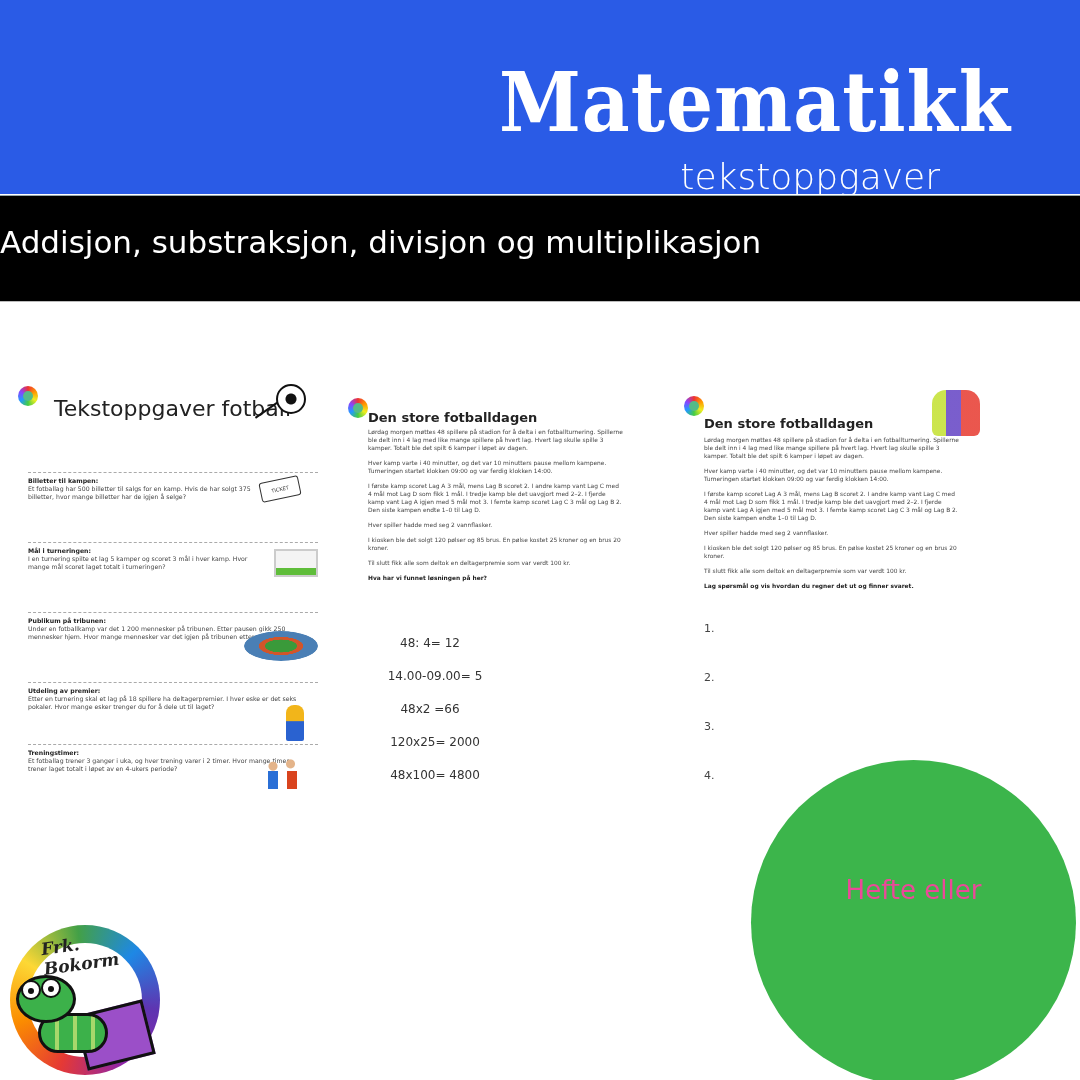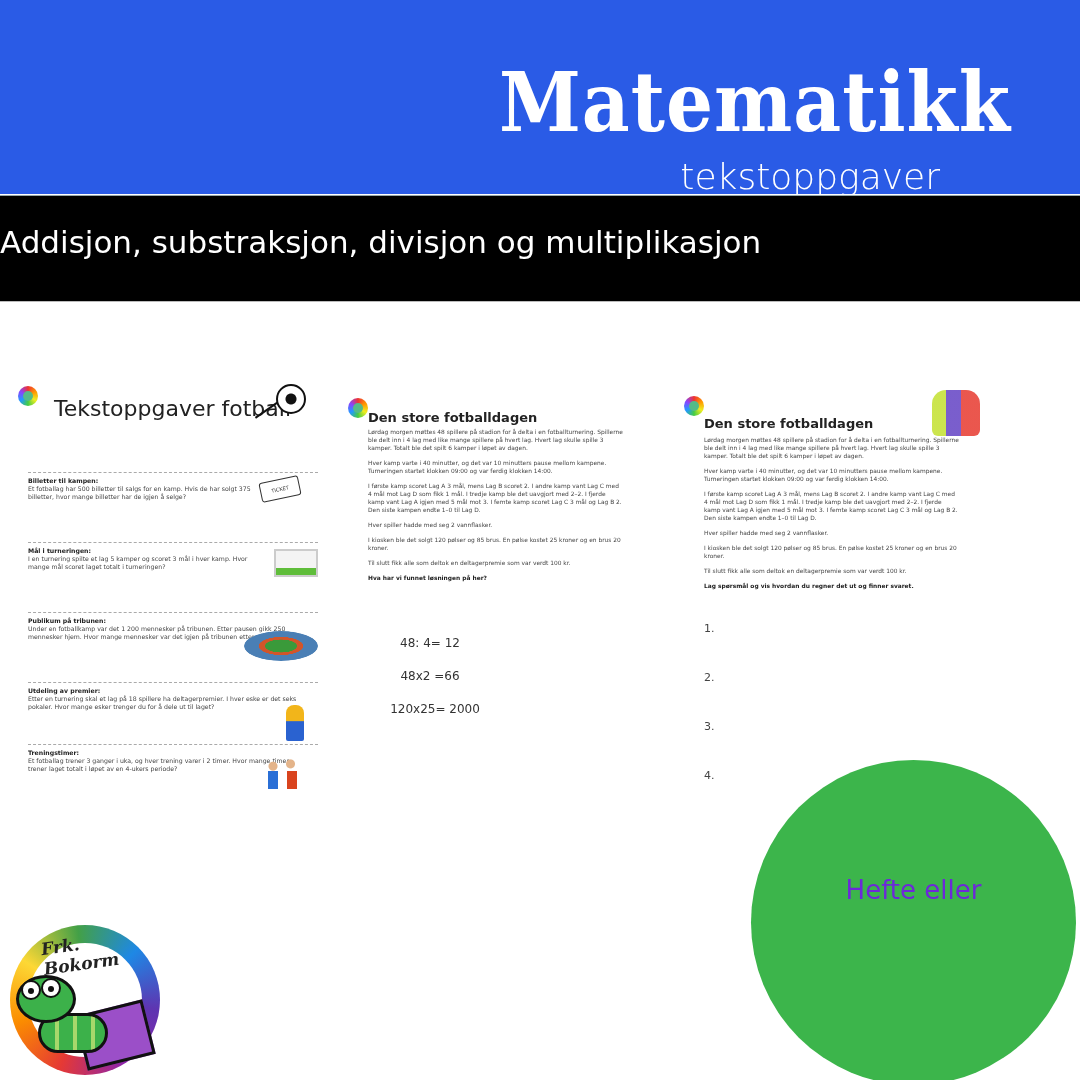--- a/index.html
+++ b/index.html
@@ -64,21 +64,21 @@
                 background: conic-gradient(from 200deg, #e53935, #fb8c00, #fdd835, #43a047, #1e88e5, #5e35b1, #8e24aa, #e53935); }
   .brand-ring::after { content: ""; position: absolute; left: 18px; top: 18px; width: 114px; height: 114px; border-radius: 50%; background: #fff; }
   .brand-text { position: absolute; left: 32px; top: 6px; font-family: "DejaVu Serif", serif; font-style: italic; font-weight: bold; font-size: 17px; color: #222; transform: rotate(-8deg); }
   .worm-head { position: absolute; left: 6px; top: 50px; width: 60px; height: 48px; border-radius: 50%; background: #3cb14a; border: 3px solid #111; }
   .worm-eye { position: absolute; width: 20px; height: 20px; border-radius: 50%; background: #fff; border: 2px solid #111; }
   .worm-eye::after { content: ""; position: absolute; left: 5px; top: 6px; width: 6px; height: 6px; border-radius: 50%; background: #111; }
   .book { position: absolute; left: 70px; top: 82px; width: 70px; height: 56px; background: #9b4fc8; border: 3px solid #111; transform: rotate(-14deg); }
   .worm-body { position: absolute; left: 28px; top: 88px; width: 70px; height: 40px; border-radius: 20px; background: repeating-linear-gradient(90deg, #3cb14a 0 14px, #a7d86b 14px 18px); border: 3px solid #111; }
 
   .badge-circle { position: absolute; left: 751px; top: 760px; width: 325px; height: 325px; border-radius: 50%; background: #3cb54b; }
-  .badge-text { position: absolute; left: 751px; top: 870px; width: 325px; text-align: center; font-family: "DejaVu Sans", sans-serif; font-size: 26px; line-height: 40px; color: #6d28d9; }
+  .badge-text { position: absolute; left: 751px; top: 870px; width: 325px; text-align: center; font-family: "DejaVu Sans", sans-serif; font-size: 26px; line-height: 40px; color: #ec4899; }
 </style>
 </head>
 <body>
 
 <div class="header-blue"></div>
 <div class="title">Matematikk</div>
 <div class="subtitle">tekstoppgaver</div>
 <div class="header-black"></div>
 <div class="operations">Addisjon, substraksjon, divisjon og multiplikasjon</div>
 
@@ -122,22 +122,24 @@
     <p>Lørdag morgen møttes 48 spillere på stadion for å delta i en fotballturnering. Spillerne ble delt inn i 4 lag med like mange spillere på hvert lag. Hvert lag skulle spille 3 kamper. Totalt ble det spilt 6 kamper i løpet av dagen.</p>
     <p>Hver kamp varte i 40 minutter, og det var 10 minutters pause mellom kampene. Turneringen startet klokken 09:00 og var ferdig klokken 14:00.</p>
     <p>I første kamp scoret Lag A 3 mål, mens Lag B scoret 2. I andre kamp vant Lag C med 4 mål mot Lag D som fikk 1 mål. I tredje kamp ble det uavgjort med 2–2. I fjerde kamp vant Lag A igjen med 5 mål mot 3. I femte kamp scoret Lag C 3 mål og Lag B 2. Den siste kampen endte 1–0 til Lag D.</p>
     <p>Hver spiller hadde med seg 2 vannflasker.</p>
     <p>I kiosken ble det solgt 120 pølser og 85 brus. En pølse kostet 25 kroner og en brus 20 kroner.</p>
     <p>Til slutt fikk alle som deltok en deltagerpremie som var verdt 100 kr.</p>
     <p class="q">Hva har vi funnet løsningen på her?</p>
   </div>
   <div class="answers">
     <div class="answer" style="width:140px">48: 4= 12</div>
+    <div class="answer" style="width:150px">14.00-09.00= 5</div>
     <div class="answer" style="width:140px">48x2 =66</div>
     <div class="answer" style="width:150px">120x25= 2000</div>
+    <div class="answer" style="width:150px">48x100= 4800</div>
   </div>
 </div>
 
 <div class="page p3">
   <div class="mini-logo" style="left:2px;top:0px;"></div>
   <div class="players3"></div>
   <div class="story-title" style="top:20px">Den store fotballdagen</div>
   <div class="story" style="top:40px">
     <p>Lørdag morgen møttes 48 spillere på stadion for å delta i en fotballturnering. Spillerne ble delt inn i 4 lag med like mange spillere på hvert lag. Hvert lag skulle spille 3 kamper. Totalt ble det spilt 6 kamper i løpet av dagen.</p>
     <p>Hver kamp varte i 40 minutter, og det var 10 minutters pause mellom kampene. Turneringen startet klokken 09:00 og var ferdig klokken 14:00.</p>

